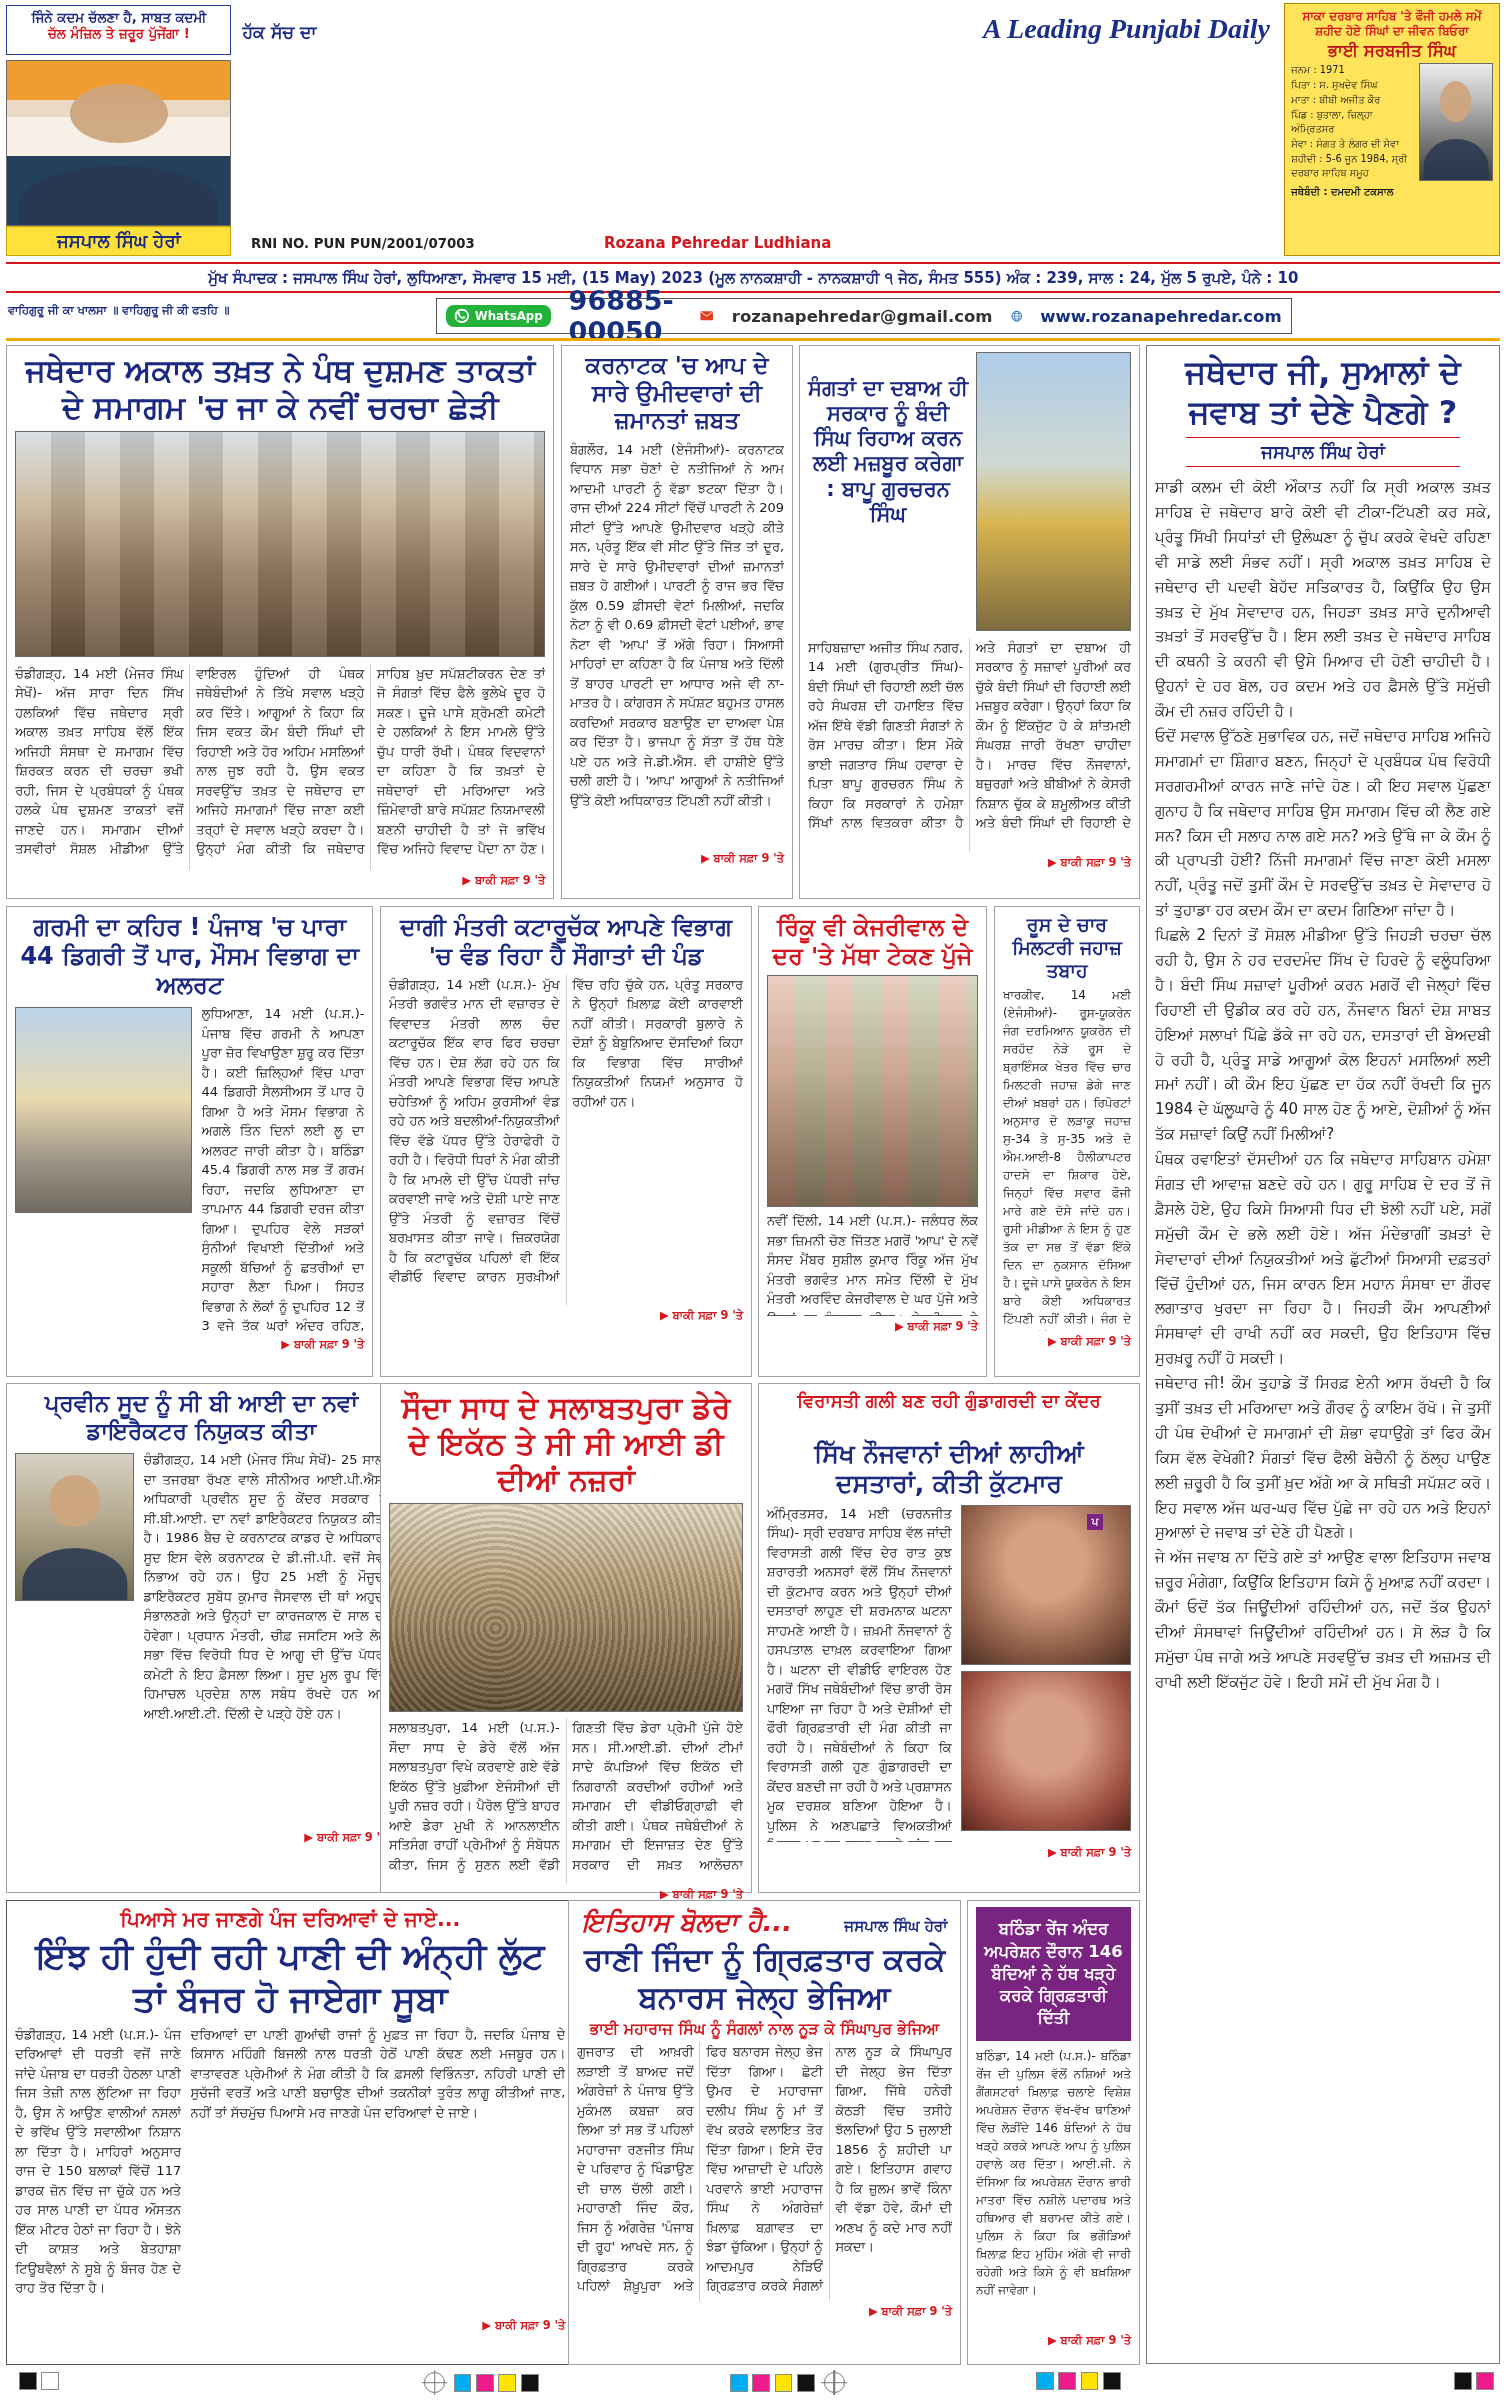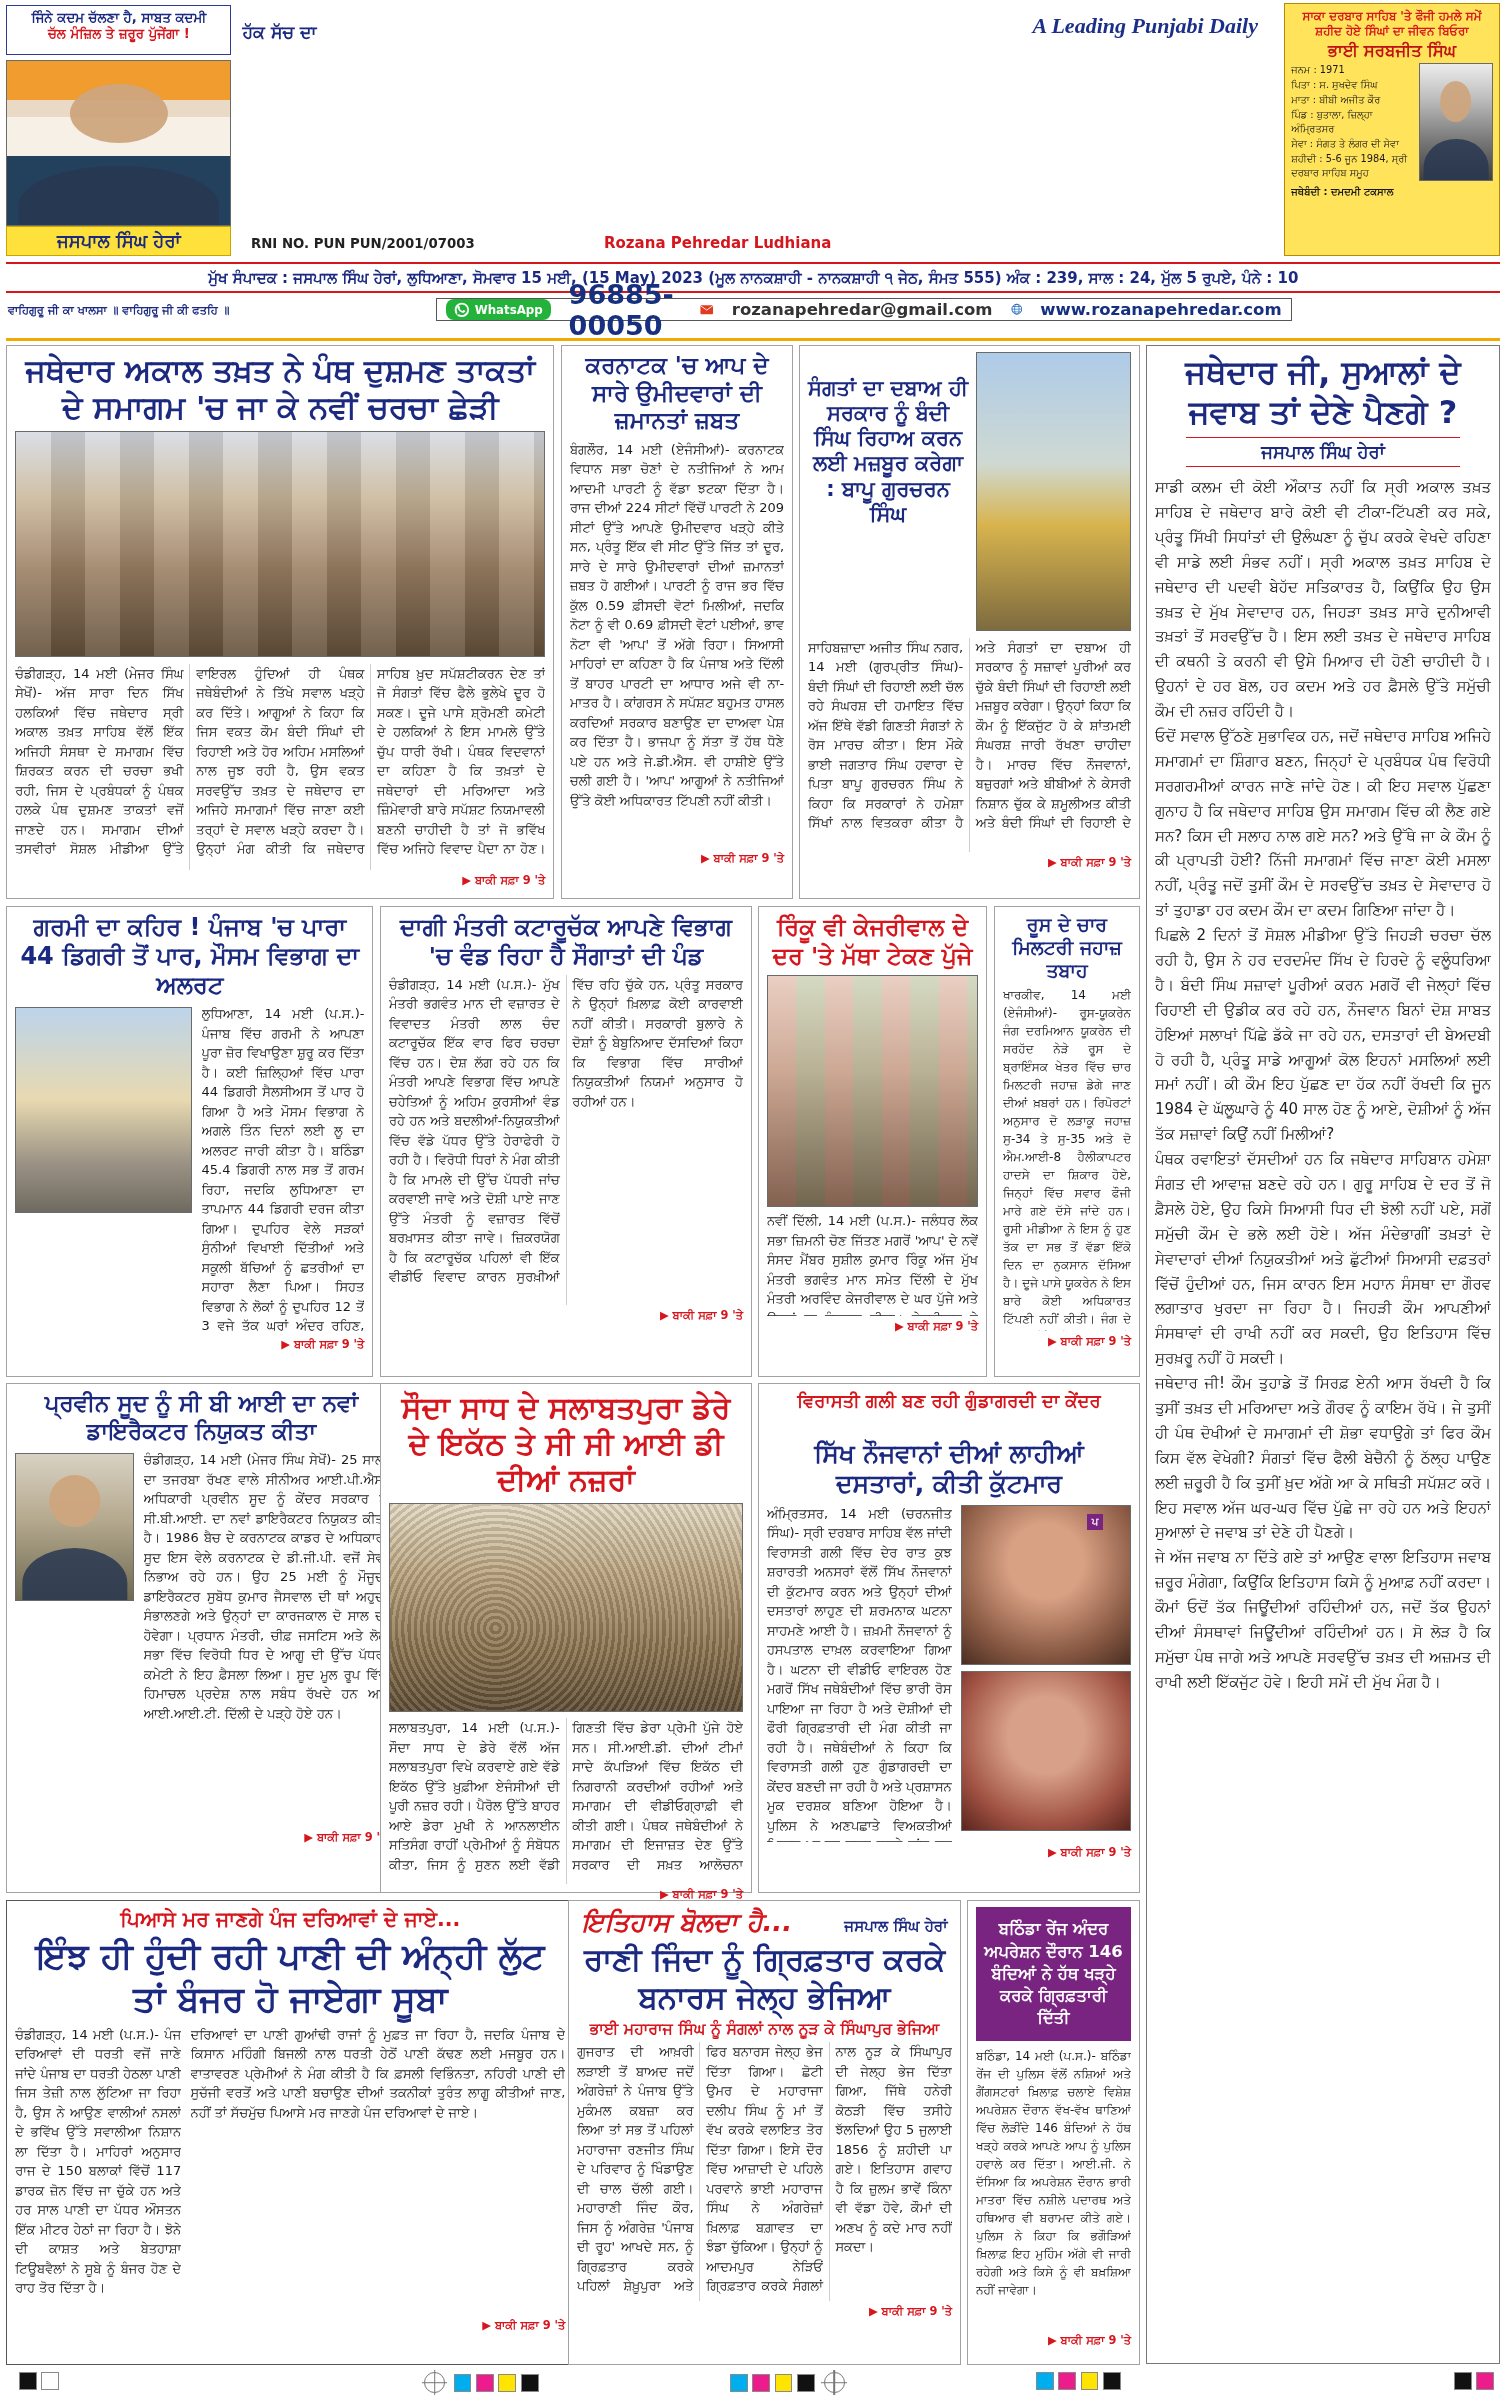--- a/index.html
+++ b/index.html
@@ -37,21 +37,21 @@
   </div>
 
   <div class="abs photo portrait" style="left:6.3px;top:60px;width:225px;height:166px;background:linear-gradient(180deg,#f09c2e 0%,#f09c2e 24%,#ead9c5 24% 34%,#f6f0e7 34% 58%,#23405c 58% 100%);"></div>
   <div class="abs" style="left:6.3px;top:226px;width:225px;height:30px;background:#ffe13b;border:0.8px solid #caa500;display:flex;align-items:center;justify-content:center;">
     <span style="font-size:18px;font-weight:700;color:#1b2a80;">ਜਸਪਾਲ ਸਿੰਘ ਹੇਰਾਂ</span>
   </div>
 
   <div class="abs" style="left:240px;top:22px;width:79px;font-size:17.3px;font-weight:700;color:#1b2a80;line-height:1.2;text-align:center;">ਹੱਕ ਸੱਚ ਦਾ</div>
 
 
-  <div class="abs" style="right:248px;top:12.6px;font-family:'Liberation Serif',serif;font-style:italic;font-weight:700;font-size:22px;color:#1b2f8a;">A Leading Punjabi Daily</div>
+  <div class="abs" style="right:236px;top:12.6px;font-family:'Liberation Serif',serif;font-style:italic;font-weight:700;font-size:28px;color:#1b2f8a;">A Leading Punjabi Daily</div>
 
   <div class="abs" style="left:1284px;top:3.1px;width:216px;height:253px;background:#ffe35a;border:0.8px solid #b88a00;padding:4.7px 6.3px;box-sizing:border-box;">
     <div style="font-size:11.8px;font-weight:700;color:#d6161d;text-align:center;line-height:1.25;">ਸਾਕਾ ਦਰਬਾਰ ਸਾਹਿਬ 'ਤੇ ਫੌਜੀ ਹਮਲੇ ਸਮੇਂ ਸ਼ਹੀਦ ਹੋਏ ਸਿੰਘਾਂ ਦਾ ਜੀਵਨ ਬਿਓਰਾ</div>
     <div style="font-size:16.5px;font-weight:700;color:#c01116;text-align:center;margin:3.1px 0;">ਭਾਈ ਸਰਬਜੀਤ ਸਿੰਘ</div>
     <div style="display:flex;gap:6.3px;">
       <div style="flex:1;font-size:9.8px;line-height:1.5;color:#1a1a1a;">
         <div>ਜਨਮ : 1971</div>
         <div>ਪਿਤਾ : ਸ. ਸੁਖਦੇਵ ਸਿੰਘ</div>
         <div>ਮਾਤਾ : ਬੀਬੀ ਅਜੀਤ ਕੌਰ</div>
         <div>ਪਿੰਡ : ਬੁਤਾਲਾ, ਜ਼ਿਲ੍ਹਾ ਅੰਮ੍ਰਿਤਸਰ</div>
@@ -65,21 +65,21 @@
 
   <div class="abs" style="left:251px;top:236px;font-size:13.3px;font-weight:700;color:#222;">RNI NO. PUN  PUN/2001/07003</div>
   <div class="abs" style="left:604px;top:234px;font-size:15px;font-weight:700;color:#d6161d;">Rozana Pehredar Ludhiana</div>
 
   <div class="abs" style="left:6.3px;top:262px;width:1494px;height:31px;border-top:2.4px solid #d6161d;border-bottom:2.4px solid #d6161d;display:flex;align-items:center;justify-content:center;">
     <span style="font-size:15px;font-weight:700;color:#1b2a80;">ਮੁੱਖ ਸੰਪਾਦਕ : ਜਸਪਾਲ ਸਿੰਘ ਹੇਰਾਂ,  ਲੁਧਿਆਣਾ, ਸੋਮਵਾਰ 15 ਮਈ, (15 May) 2023 (ਮੂਲ ਨਾਨਕਸ਼ਾਹੀ - ਨਾਨਕਸ਼ਾਹੀ ੧ ਜੇਠ, ਸੰਮਤ 555) ਅੰਕ : 239, ਸਾਲ : 24, ਮੁੱਲ 5 ਰੁਪਏ, ਪੰਨੇ : 10</span>
   </div>
 
   <div class="abs" style="left:7.9px;top:303px;font-size:11.4px;font-weight:700;color:#1b2a80;">ਵਾਹਿਗੁਰੂ ਜੀ ਕਾ ਖਾਲਸਾ ॥ ਵਾਹਿਗੁਰੂ ਜੀ ਕੀ ਫਤਹਿ ॥</div>
 
-  <div class="abs" style="left:436px;top:298px;width:856px;height:23px;border:1.6px solid #555;display:flex;align-items:center;justify-content:center;gap:18px;padding:0 9.4px;">
+  <div class="abs" style="left:436px;top:298px;width:856px;height:36px;border:1.6px solid #555;display:flex;align-items:center;justify-content:center;gap:18px;padding:0 9.4px;">
     <span class="icon-pill">
       <svg width="15.7" height="15.7" viewBox="0 0 24 24">
           <circle cx="12" cy="12" r="11" fill="#ffffff"></circle>
           <path d="M12 4a8 8 0 0 0-6.9 12l-1 3.6 3.7-1A8 8 0 1 0 12 4zm4.2 11.2c-.2.6-1.2 1.1-1.7 1.1s-1 .3-3.3-.7c-2.8-1.2-4.5-4-4.6-4.2-.1-.2-1.1-1.5-1.1-2.8s.7-2 1-2.3c.2-.3.5-.3.7-.3h.5c.2 0 .4 0 .6.5s.7 1.8.8 1.9c.1.1.1.3 0 .5l-.4.6c-.1.2-.3.3-.1.6.2.3.8 1.3 1.7 2.1 1.2 1 2.1 1.3 2.4 1.5.3.1.5.1.6-.1s.7-.8.9-1.1c.2-.3.4-.2.6-.1s1.6.8 1.9.9c.3.2.5.2.5.3 0 .2 0 .7-.2 1.2z" fill="#23b33a"></path>
         </svg>
       <span>WhatsApp</span>
     </span>
     <span style="font-size:27px;font-weight:800;color:#16307f;">96885-00050</span>
     <svg width="23.6" height="17.3" viewBox="0 0 30 22">
         <rect x="1" y="1" width="28" height="20" fill="#e23c1f" rx="2"></rect>

